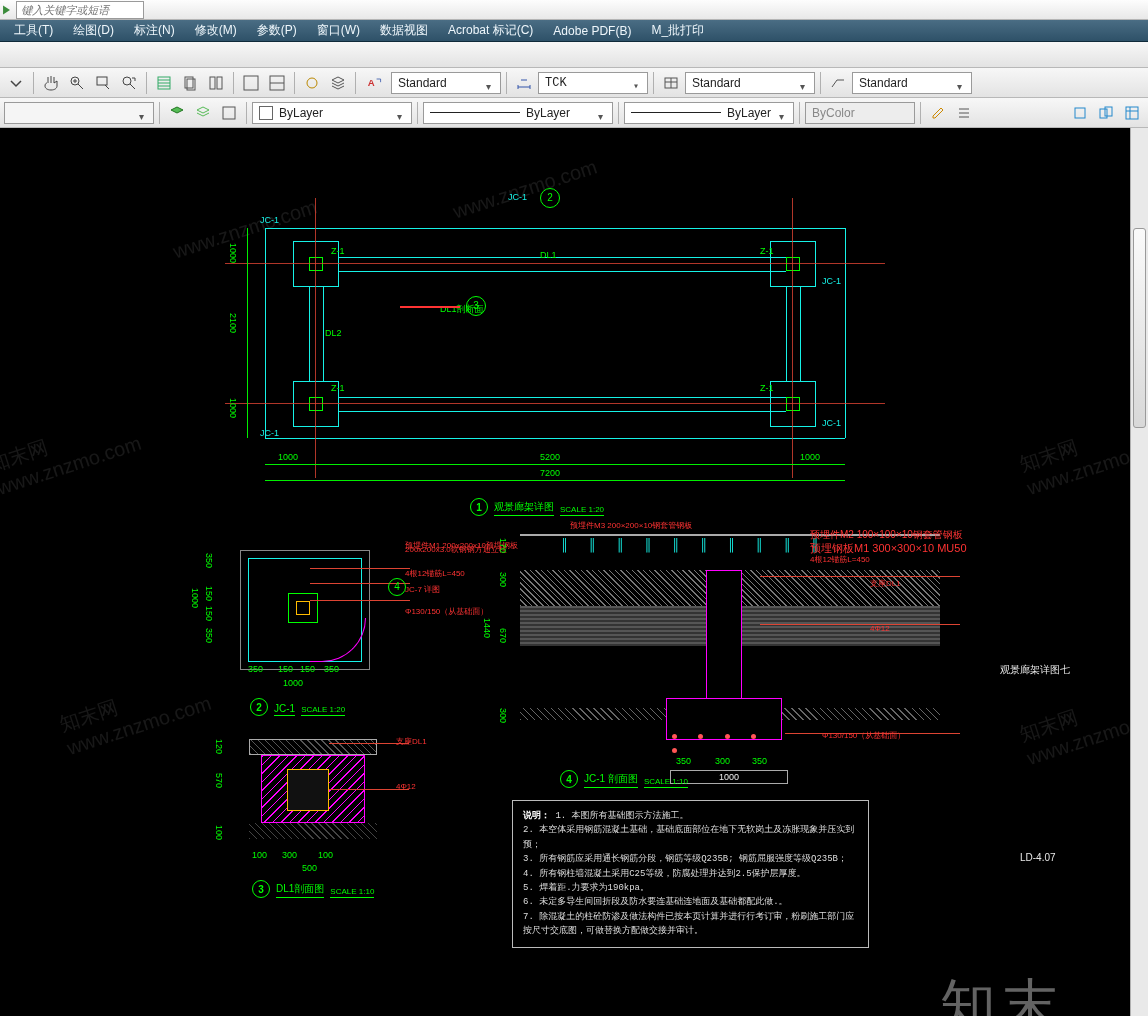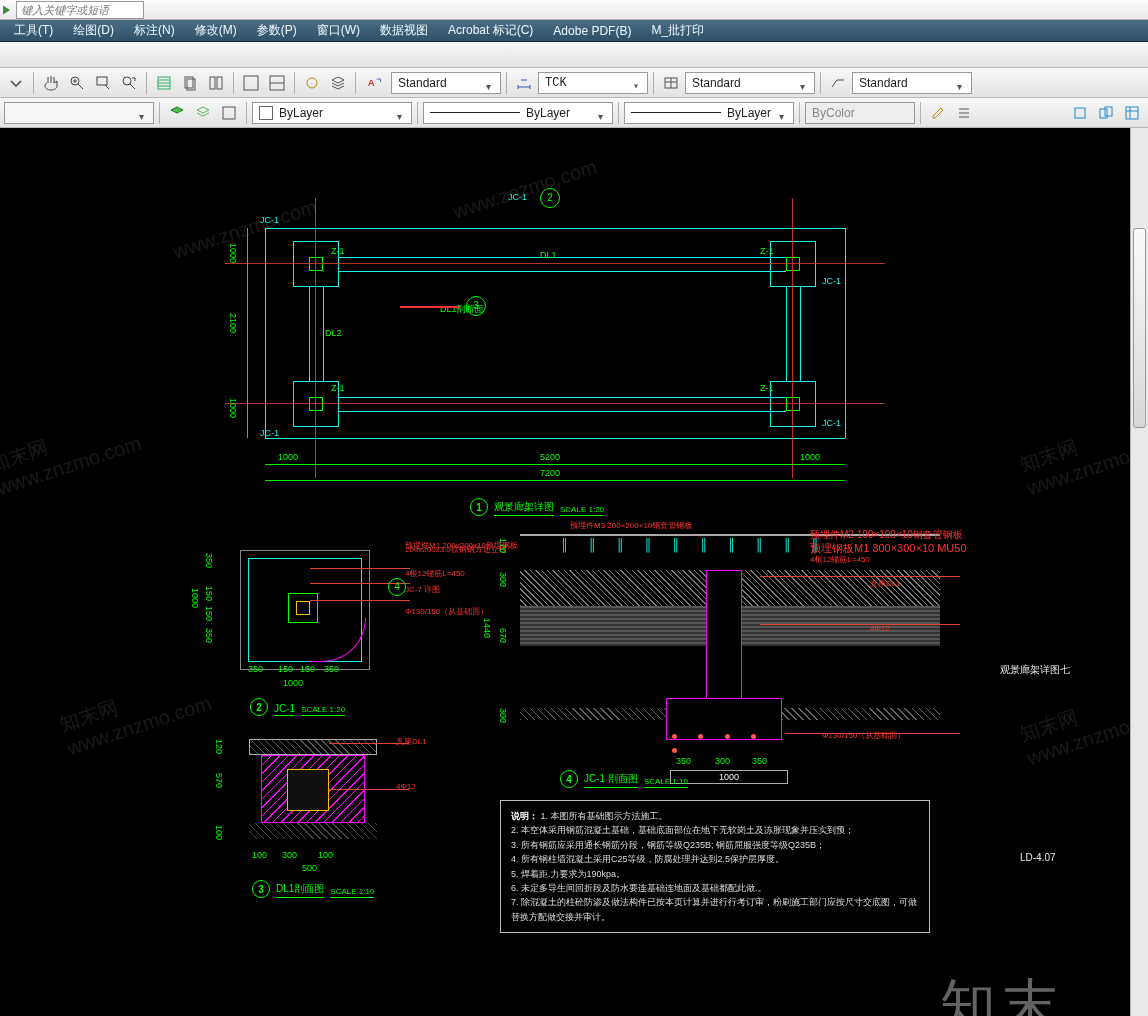--- a/index.html
+++ b/index.html
@@ -463,21 +463,21 @@
     <span class="dtext" style="left:715px;top:628px;">300</span>
     <span class="dtext" style="left:752px;top:628px;">350</span>
     <div style="position:absolute;left:670px;top:642px;width:118px;height:14px;border:1px solid #aaa;color:#eee;text-align:center;font-size:9px;line-height:13px;">1000</div>
 
     <div class="vt-group" style="left:560px;top:642px;">
       <span class="vt-circle">4</span>
       <span class="vt-label">JC-1 剖面图</span>
       <span class="vt-scale">SCALE      1:10</span>
     </div>
 
-    <div class="notes" style="left:500px;top:672px;width:430px;">
+    <div class="notes" style="left:512px;top:672px;width:357px;font-family:Liberation Mono, monospace;">
       <span style="color:#fff;font-weight:bold;">说明：</span>
       <span>1. 本图所有基础图示方法施工。</span><br>
       <span>2. 本空体采用钢筋混凝土基础，基础底面部位在地下无软岗土及冻胀现象并压实到预；</span><br>
       <span>3. 所有钢筋应采用通长钢筋分段，钢筋等级Q235B; 钢筋屈服强度等级Q235B；</span><br>
       <span>4. 所有钢柱墙混凝土采用C25等级，防腐处理并达到2.5保护层厚度。</span><br>
       <span>5. 焊着距.力要求为190kpa。</span><br>
       <span>6. 未定多导生间回折段及防水要连基础连地面及基础都配此做.。</span><br>
       <span>7. 除混凝土的柱砼防渗及做法构件已按本页计算并进行行考订审，粉刷施工部门应按尺寸交底图，可做替换方配做交接并审计。</span>
     </div>
 

